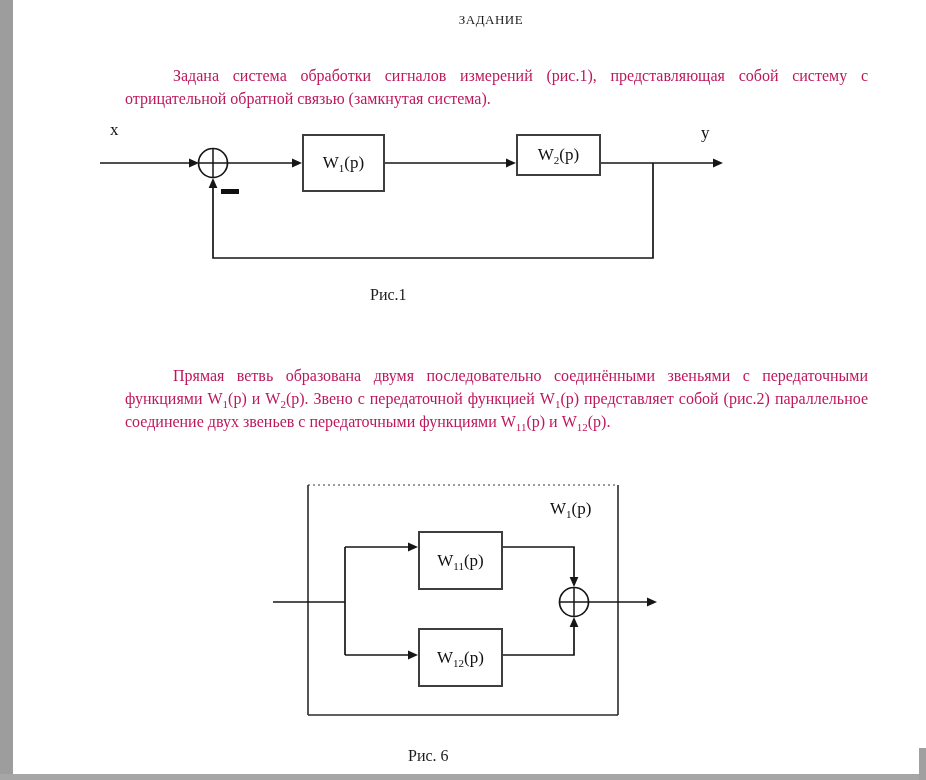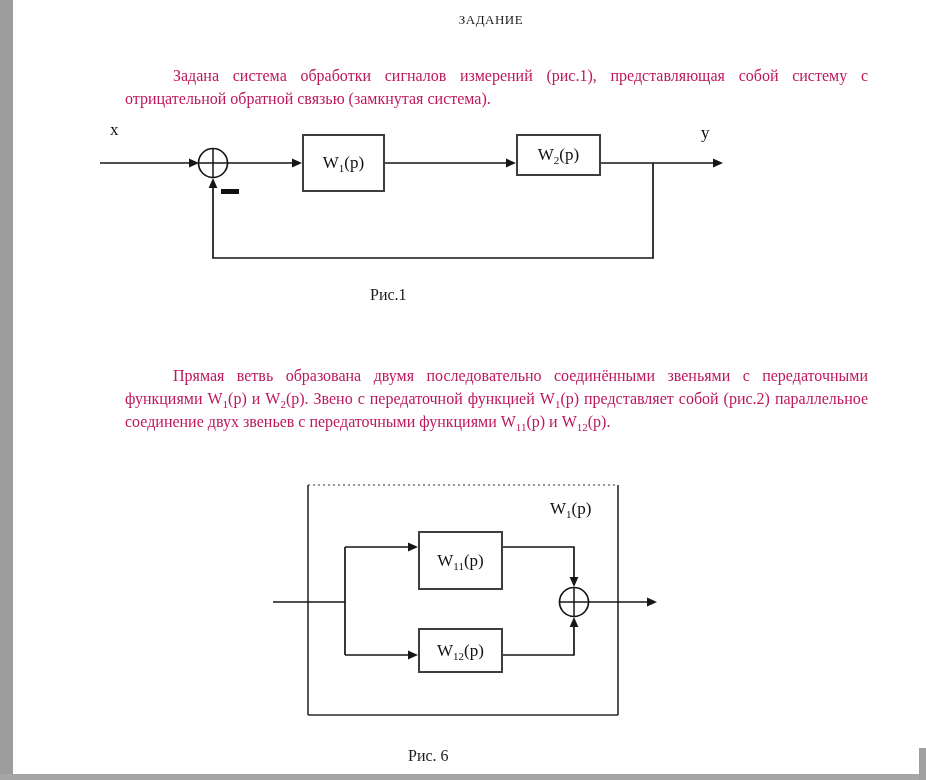--- a/index.html
+++ b/index.html
@@ -127,17 +127,17 @@
 <div class="minus-bar"></div>
 
 <div class="caption" style="left:370px;top:286px;width:120px;">Рис.1</div>
 
 <div class="dlabel" style="left:550px;top:499px;"><span>W</span><sub class="sb">1</sub><span>(p)</span></div>
 
 <div class="wbox" style="left:418px;top:519px;width:85px;height:59px;margin-top:12px;">
     <span><span>W</span><sub class="sb">11</sub><span>(p)</span></span>
   </div>
 
-<div class="wbox" style="left:418px;top:628px;width:85px;height:45px;">
+<div class="wbox" style="left:418px;top:628px;width:85px;height:59px;">
     <span><span>W</span><sub class="sb">12</sub><span>(p)</span></span>
   </div>
 
 <div class="caption" style="left:408px;top:747px;width:120px;">Рис. 6</div>
 
 </body></html>

